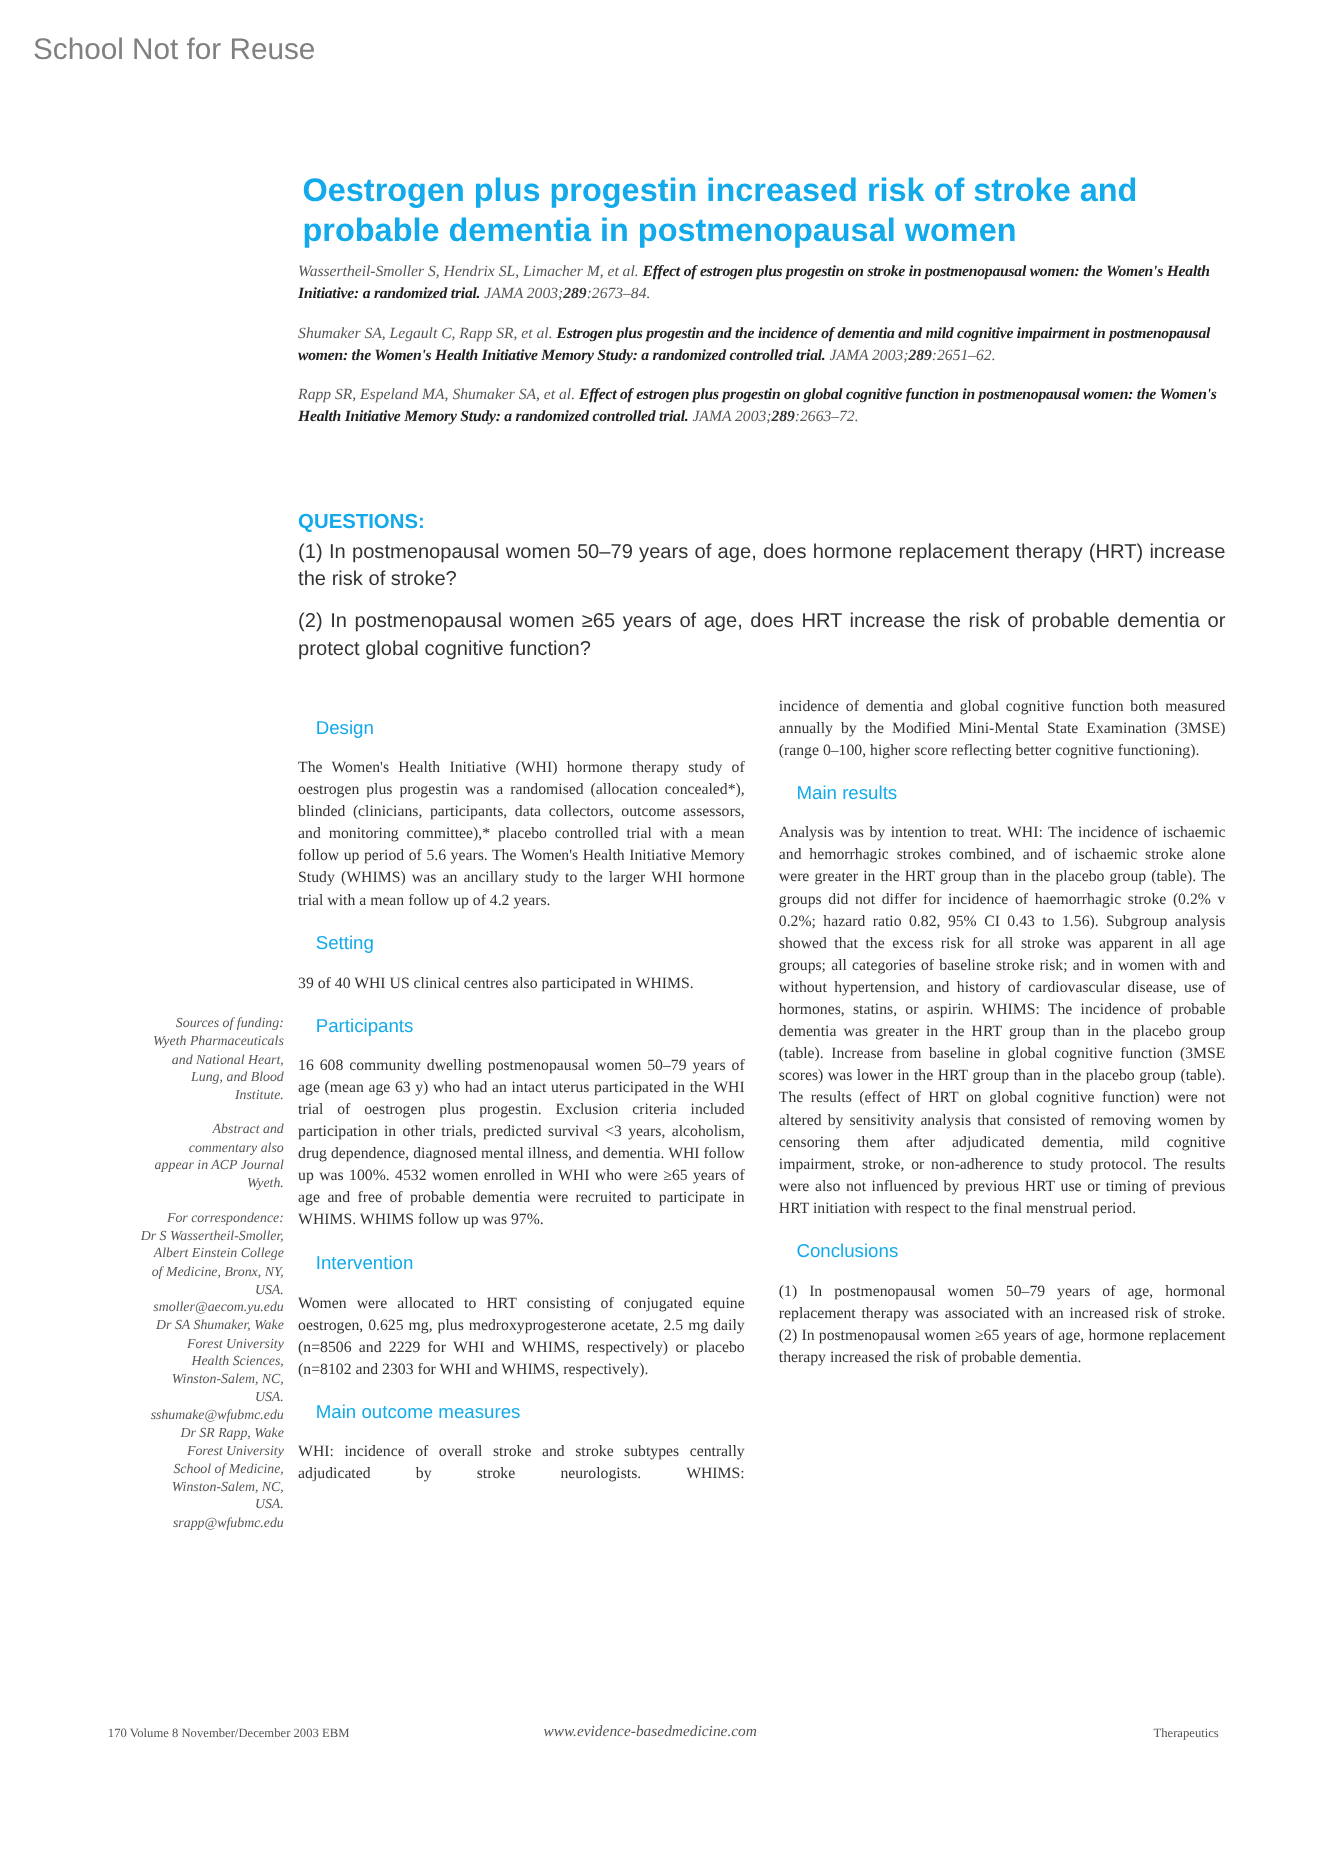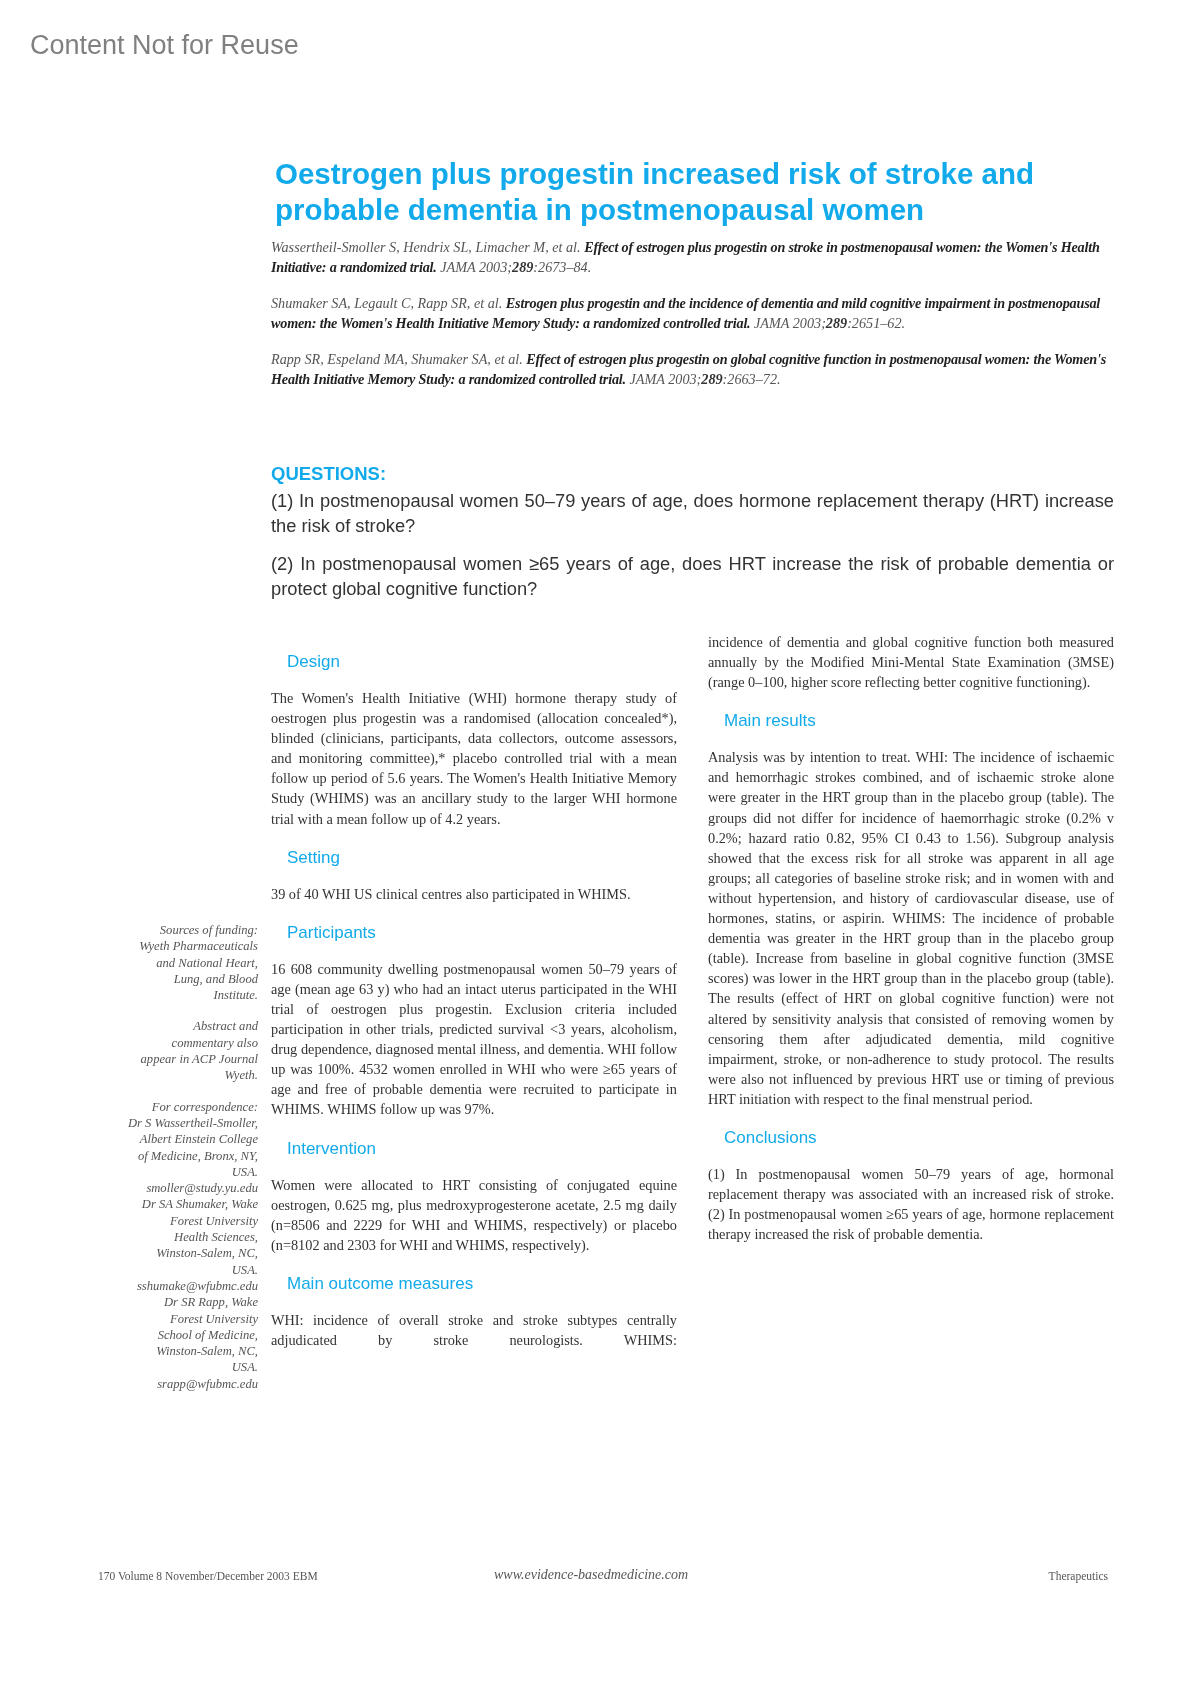--- a/index.html
+++ b/index.html
@@ -26,21 +26,21 @@
   .sec p { margin: 0; text-align: justify; text-align-last: left; }
   .glossary { margin: 5px 0 0 18px; }
   .footer { position: absolute; top: 1570px; font-family: "Liberation Serif", serif; font-size: 11.5px; color: #555; }
   .footer.left { left: 98px; }
   .footer.center { left: 494px; font-style: italic; font-size: 14px; top: 1567px; }
   .footer.right { right: 92px; }
 </style>
 </head>
 <body>
 
-<div class="watermark">Content Not for Reuse</div>
+<div class="watermark">School Not for Reuse</div>
 
 <h1 class="title">Oestrogen plus progestin increased risk of stroke and probable dementia in postmenopausal women</h1>
 
 <div class="refs">
   <p class="ref">
     <span class="authors">Wassertheil-Smoller S, Hendrix SL, Limacher M, et al.</span>
     <span class="rtitle">Effect of estrogen plus progestin on stroke in postmenopausal women: the Women's Health Initiative: a randomized trial.</span>
     <span class="src">JAMA 2003;</span><span class="vol">289</span><span class="src">:2673–84.</span>
   </p>
   <p class="ref">
@@ -74,21 +74,21 @@
     <span class="line">commentary also</span>
     <span class="line">appear in ACP Journal</span>
     <span class="line">Wyeth.</span>
   </p>
   <p>
     <span class="line">For correspondence:</span>
     <span class="line">Dr S Wassertheil-Smoller,</span>
     <span class="line">Albert Einstein College</span>
     <span class="line">of Medicine, Bronx, NY,</span>
     <span class="line">USA.</span>
-    <span class="line">smoller@study.yu.edu</span>
+    <span class="line">smoller@aecom.yu.edu</span>
     <span class="line">Dr SA Shumaker, Wake</span>
     <span class="line">Forest University</span>
     <span class="line">Health Sciences,</span>
     <span class="line">Winston-Salem, NC,</span>
     <span class="line">USA.</span>
     <span class="line">sshumake@wfubmc.edu</span>
     <span class="line">Dr SR Rapp, Wake</span>
     <span class="line">Forest University</span>
     <span class="line">School of Medicine,</span>
     <span class="line">Winston-Salem, NC,</span>

